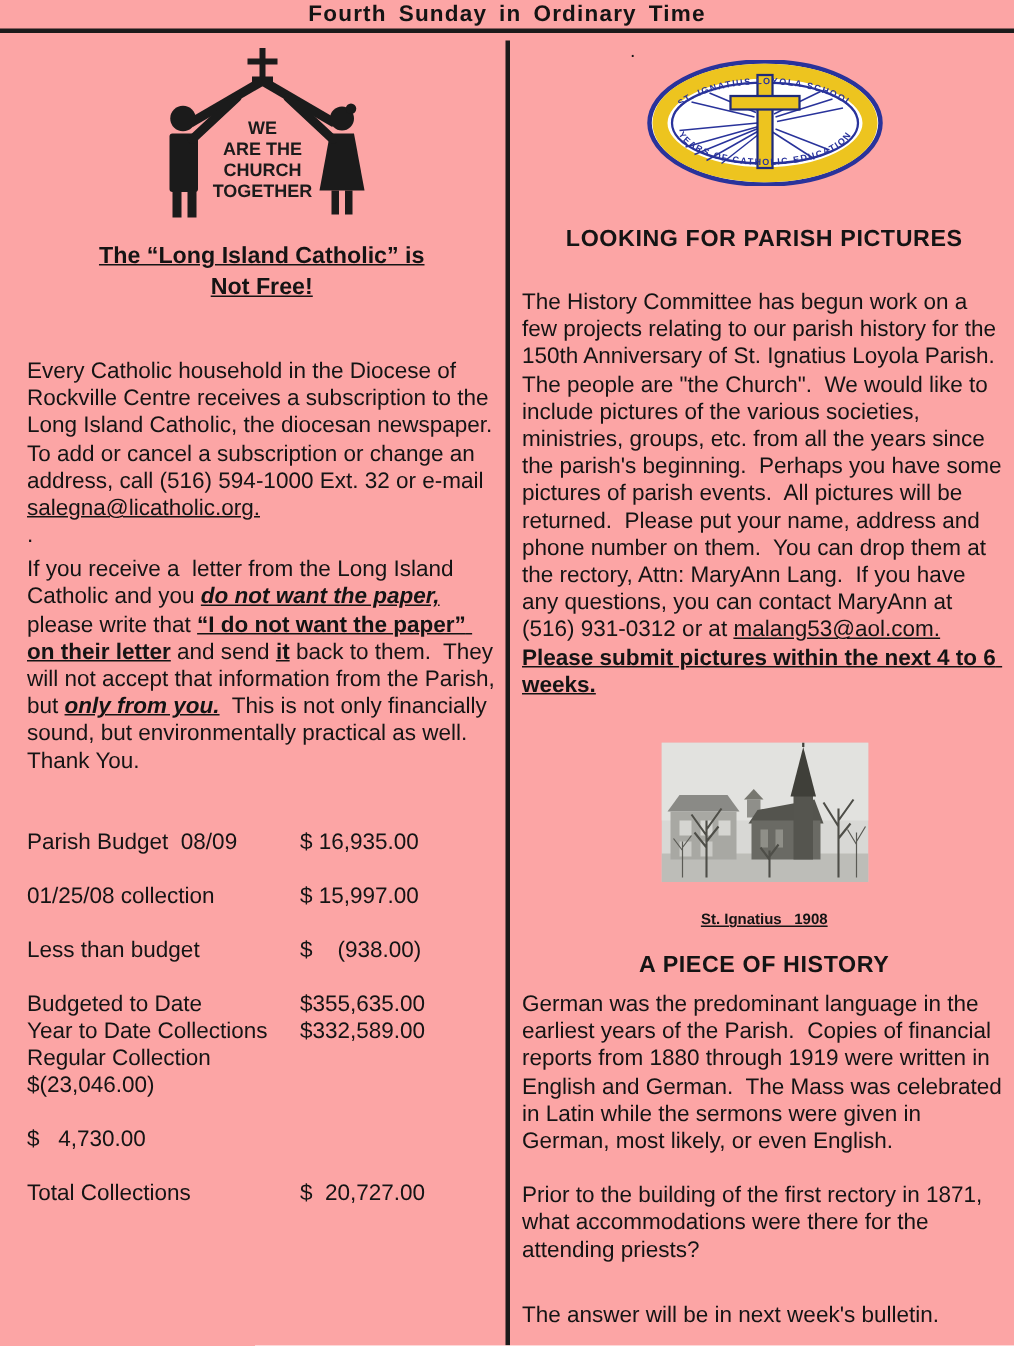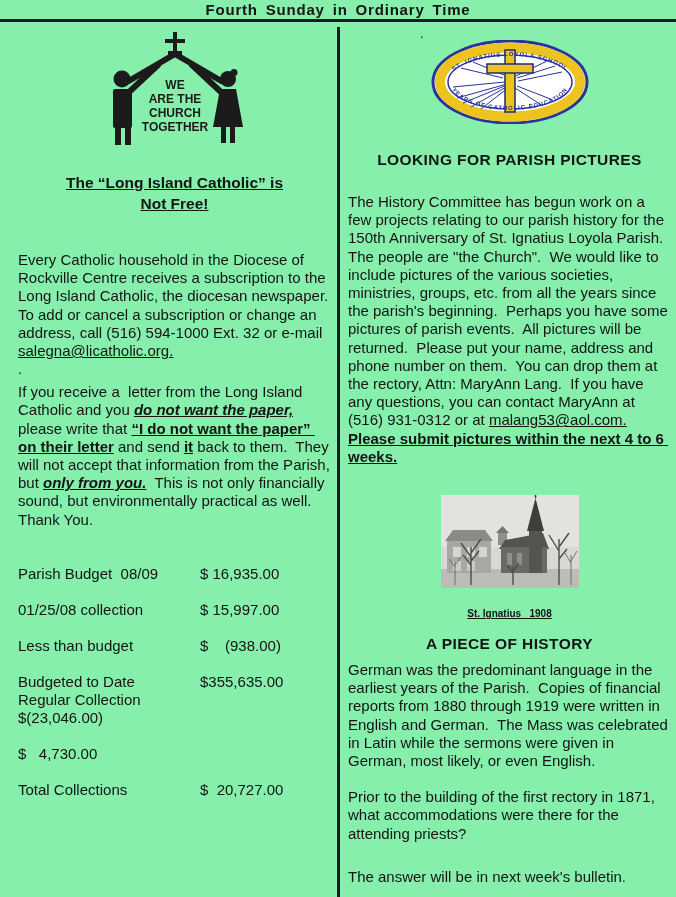--- a/index.html
+++ b/index.html
@@ -1,31 +1,31 @@
 <!DOCTYPE html>
 <html><head>
 <meta charset="utf-8">
 <style>
   html,body{margin:0;padding:0;background:#fff;}
   .page{
-    position:relative;width:676px;height:897px;background:#86efac;
+    position:relative;width:676px;height:897px;background:#fca5a5;
     font-family:"Liberation Sans", sans-serif;color:#141414;overflow:hidden;
   }
   .doc-title{
     position:absolute;top:1px;left:0;right:0;text-align:center;
     font-weight:bold;font-size:15px;letter-spacing:.8px;word-spacing:3px;
   }
   .header-rule{position:absolute;top:19px;left:0;width:676px;height:3px;background:#1b1b1b;}
   .column-divider{position:absolute;left:337px;top:27px;width:3px;height:870px;background:#1b1b1b;}
 
   .left-col{position:absolute;left:18px;top:28px;width:313px;}
   .right-col{position:absolute;left:348px;top:28px;width:323px;}
 
   .clipart-wrap{text-align:center;margin-top:4px;height:114px;}
-  .li-heading{margin-top:26px;text-align:center;font-weight:bold;font-size:15.5px;line-height:21px;}
+  .li-heading{margin-top:14px;text-align:center;font-weight:bold;font-size:15.5px;line-height:21px;}
   .li-heading .hl{text-decoration:underline;}
 
   .para{font-size:15px;line-height:18.2px;white-space:pre-wrap;}
   .p-sub{margin-top:37px;}
   .p-dot{font-size:15px;line-height:18px;}
   .p-letter{margin-top:5px;}
 
   .run{white-space:pre-wrap;}
   .rs-plain{}
   .rs-underline{text-decoration:underline;}
@@ -111,20 +111,24 @@
           <span class="b-label">01/25/08 collection</span>
           <span class="b-value">$ 15,997.00</span>
         </div>
         <div class="budget-row gap">
           <span class="b-label">Less than budget</span>
           <span class="b-value">$    (938.00)</span>
         </div>
         <div class="budget-row gap">
           <span class="b-label">Budgeted to Date</span>
           <span class="b-value">$355,635.00</span>
+        </div>
+        <div class="budget-row">
+          <span class="b-label">Year to Date Collections</span>
+          <span class="b-value">$332,589.00</span>
         </div>
         <div class="budget-row">
           <span class="b-label">Regular Collection</span>
           <span class="b-value"></span>
         </div>
         <div class="budget-row">
           <span class="b-value">$(23,046.00)</span>
         </div>
         <div class="budget-row gap">
           <span class="b-value">$   4,730.00</span>

